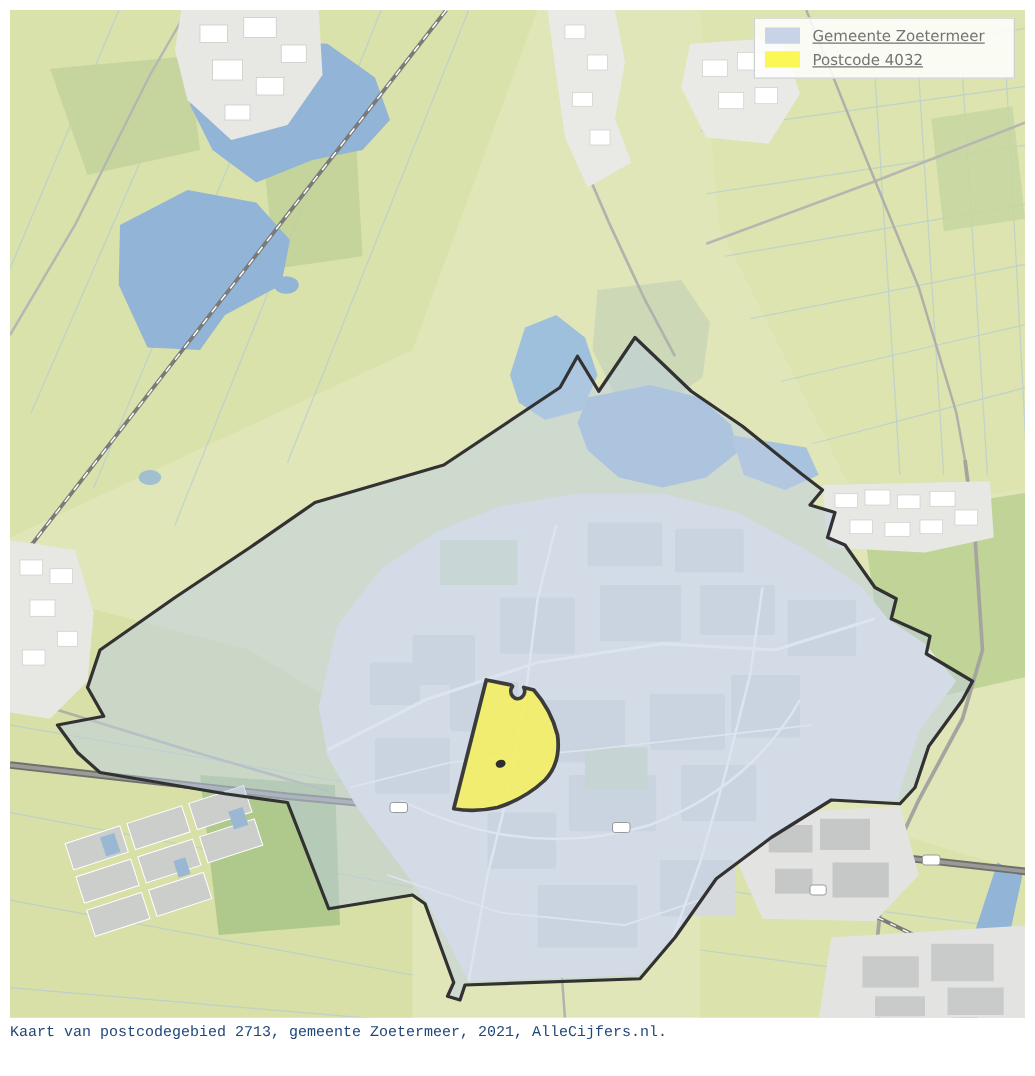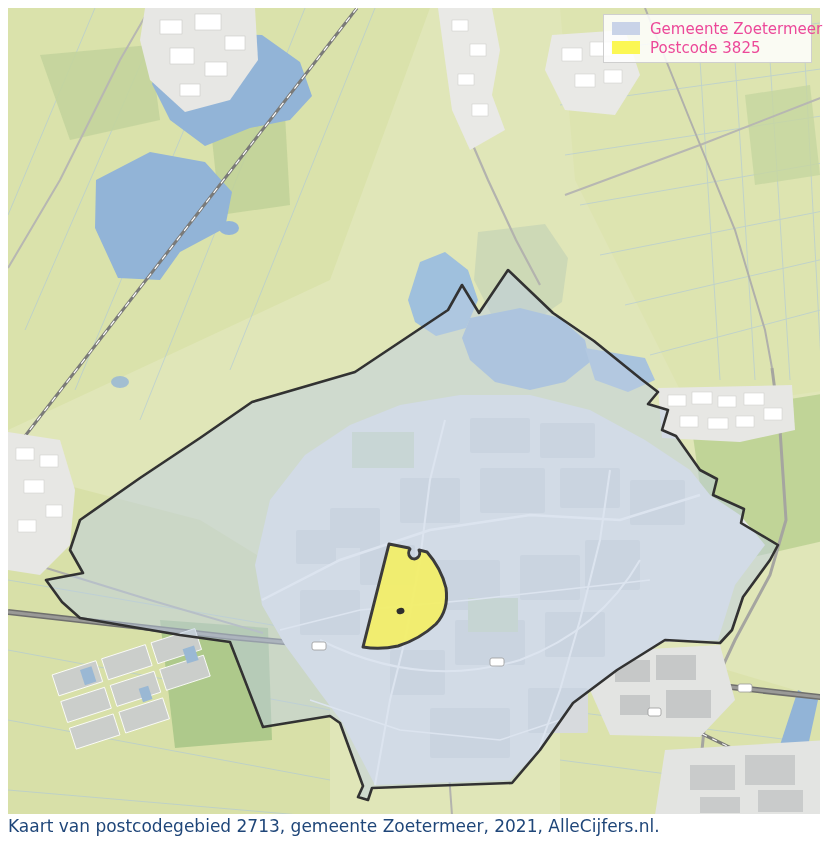--- a/index.html
+++ b/index.html
@@ -3,22 +3,22 @@
 <meta charset="utf-8">
 <style>
   html,body{margin:0;padding:0;background:#ffffff;}
   body{width:828px;height:861px;position:relative;font-family:"DejaVu Sans",sans-serif;overflow:hidden;}
   .map-frame{position:absolute;left:8px;top:8px;width:812px;height:806px;background:#e0e6b8;}
   .map-frame svg{display:block;}
   .legend{position:absolute;left:603px;top:14px;width:209px;background:rgba(255,255,255,0.85);
           border:1px solid #cfcfcf;box-sizing:border-box;padding:4px 8px 5px 8px;}
   .legend-row{display:flex;align-items:center;height:19px;}
   .legend-swatch{display:inline-block;width:28px;height:13px;margin-right:10px;flex:0 0 auto;}
-  .legend-label{font-size:15px;color:#ec4899;white-space:nowrap;}
-  .caption{position:absolute;left:8px;top:817px;width:812px;color:#1f4679;font-size:17px;line-height:19px;}
+  .legend-label{font-size:12px;color:#737373;white-space:nowrap;text-decoration:underline;}
+  .caption{position:absolute;left:8px;top:817px;width:812px;color:#1f4679;font-size:12px;line-height:19px;font-family:Liberation Mono, monospace;}
 </style>
 </head>
 <body>
 
 <div class="map-frame">
 <svg viewBox="8 8 812 806" width="812" height="806" xmlns="http://www.w3.org/2000/svg">
 
   <g>
     <rect x="8" y="8" width="812" height="806" fill="#e0e6b8"></rect>
     <polygon points="8,8 430,8 330,280 8,430" fill="#dae2ab"></polygon>
@@ -216,19 +216,19 @@
 </svg>
 </div>
 
 <div class="legend">
   <div class="legend-row">
     <span class="legend-swatch" style="background: rgb(201, 211, 232);"></span>
     <span class="legend-label">Gemeente Zoetermeer</span>
   </div>
   <div class="legend-row">
     <span class="legend-swatch" style="background: rgb(251, 247, 84);"></span>
-    <span class="legend-label">Postcode 3825</span>
+    <span class="legend-label">Postcode 4032</span>
   </div>
 </div>
 
 <div class="caption">
   <div>Kaart van postcodegebied 2713, gemeente Zoetermeer, 2021, AlleCijfers.nl.</div>
 </div>
 
 </body></html>

